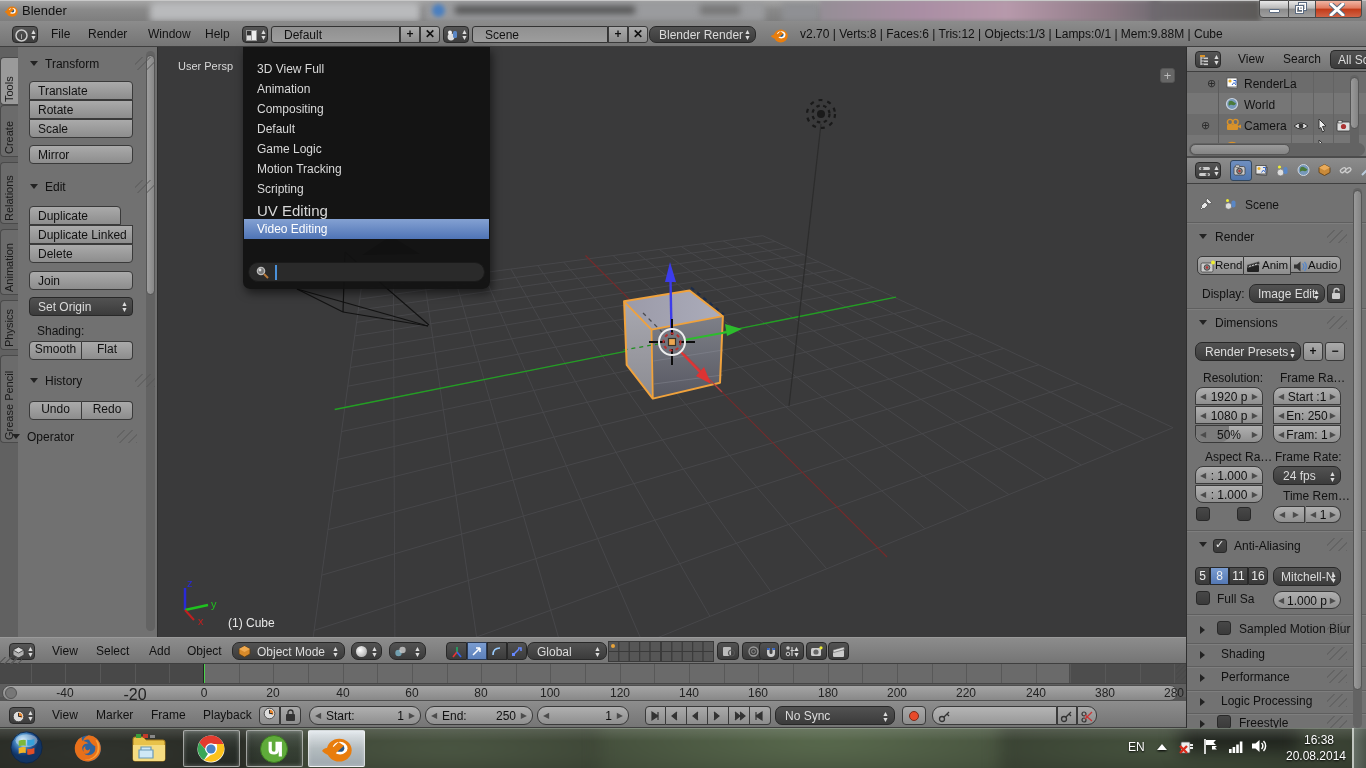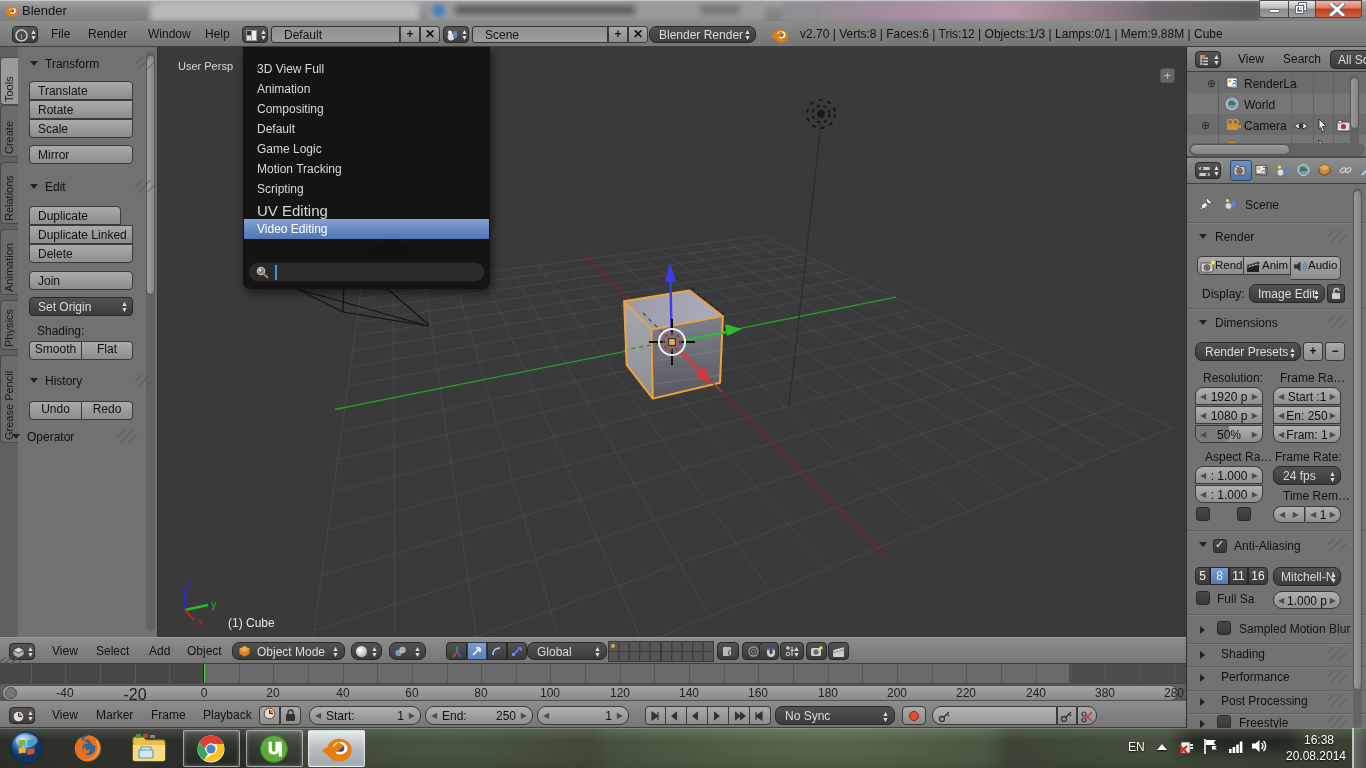--- a/index.html
+++ b/index.html
@@ -641,21 +641,21 @@
         <span style="position:absolute;left:17px;top:2px;font-size:11.5px">Rend</span>
       </div>
       <div class="abs btn" style="left:57px;top:72px;width:47px;height:19px;border-radius:0;border-left:none">
         <span style="position:absolute;left:2px;top:3px"><svg width="16" height="13" viewBox="0 0 16 13">
             <rect x="1" y="5" width="12" height="7" rx="1" fill="#222"></rect>
             <path d="M1 5 L13 1.5 L13.8 4 L1.8 7.5 Z" fill="#333" stroke="#888" stroke-width=".5"></path>
             <path d="M3 6.5 l2-.6 M6 5.6 l2-.6 M9 4.7 l2-.6" stroke="#ccc" stroke-width="1"></path>
           </svg></span>
         <span style="position:absolute;left:18px;top:2px;font-size:11.5px">Anim</span>
       </div>
-      <div class="abs btn" style="left:104px;top:72px;width:50px;height:24px;border-radius:0 5px 5px 0;border-left:none">
+      <div class="abs btn" style="left:104px;top:72px;width:50px;height:17px;border-radius:0 5px 5px 0;border-left:none">
         <span style="position:absolute;left:2px;top:3px"><svg width="16" height="13" viewBox="0 0 16 13">
             <path d="M1 4.5 H4 L7.5 1.5 V11.5 L4 8.5 H1 Z" fill="#333"></path>
             <path d="M9.5 3.5 a4 4 0 0 1 0 6 M11.5 2 a6.5 6.5 0 0 1 0 9" stroke="#5a87c6" stroke-width="1.4" fill="none"></path>
           </svg></span>
         <span style="position:absolute;left:17px;top:2px;font-size:11.5px">Audio</span>
       </div>
       <div class="abs txt" style="left:15px;top:103px">Display:</div>
       <div class="abs dd" style="left:62px;top:100px;width:76px;height:19px">
         <span style="position:absolute;left:8px;top:2px">Image Edit</span>
         <span class="updn" style="position:absolute;right:3px;top:4px">▲<br>▼</span>
@@ -764,21 +764,21 @@
       <div class="sep" style="top:459px"></div>
       <div class="abs panhdr" style="left:13px;top:463px"><span class="trir"></span></div>
       <div class="abs panhdr" style="left:34px;top:463px">Shading</div>
       <div class="diag" style="left:140px;top:463px"></div>
       <div class="sep" style="top:482px"></div>
       <div class="abs panhdr" style="left:13px;top:486px"><span class="trir"></span></div>
       <div class="abs panhdr" style="left:34px;top:486px">Performance</div>
       <div class="diag" style="left:140px;top:486px"></div>
       <div class="sep" style="top:506px"></div>
       <div class="abs panhdr" style="left:13px;top:510px"><span class="trir"></span></div>
-      <div class="abs panhdr" style="left:34px;top:510px">Post Processing</div>
+      <div class="abs panhdr" style="left:34px;top:510px">Logic Processing</div>
       <div class="diag" style="left:140px;top:510px"></div>
       <div class="sep" style="top:529px"></div>
       <div class="abs panhdr" style="left:13px;top:532px"><span class="trir"></span></div>
       <div class="chk" style="left:30px;top:531px"></div>
       <div class="abs panhdr" style="left:52px;top:532px">Freestyle</div>
       <div class="diag" style="left:140px;top:532px"></div>
       <div class="abs" style="left:166px;top:4px;width:9px;height:540px;background:#636363;border-radius:5px"></div>
       <div class="abs" style="left:166px;top:6px;width:9px;height:500px;background:linear-gradient(90deg,#9a9a9a,#848484);border:1px solid #555;border-radius:5px"></div>
 </div>
 </div>

